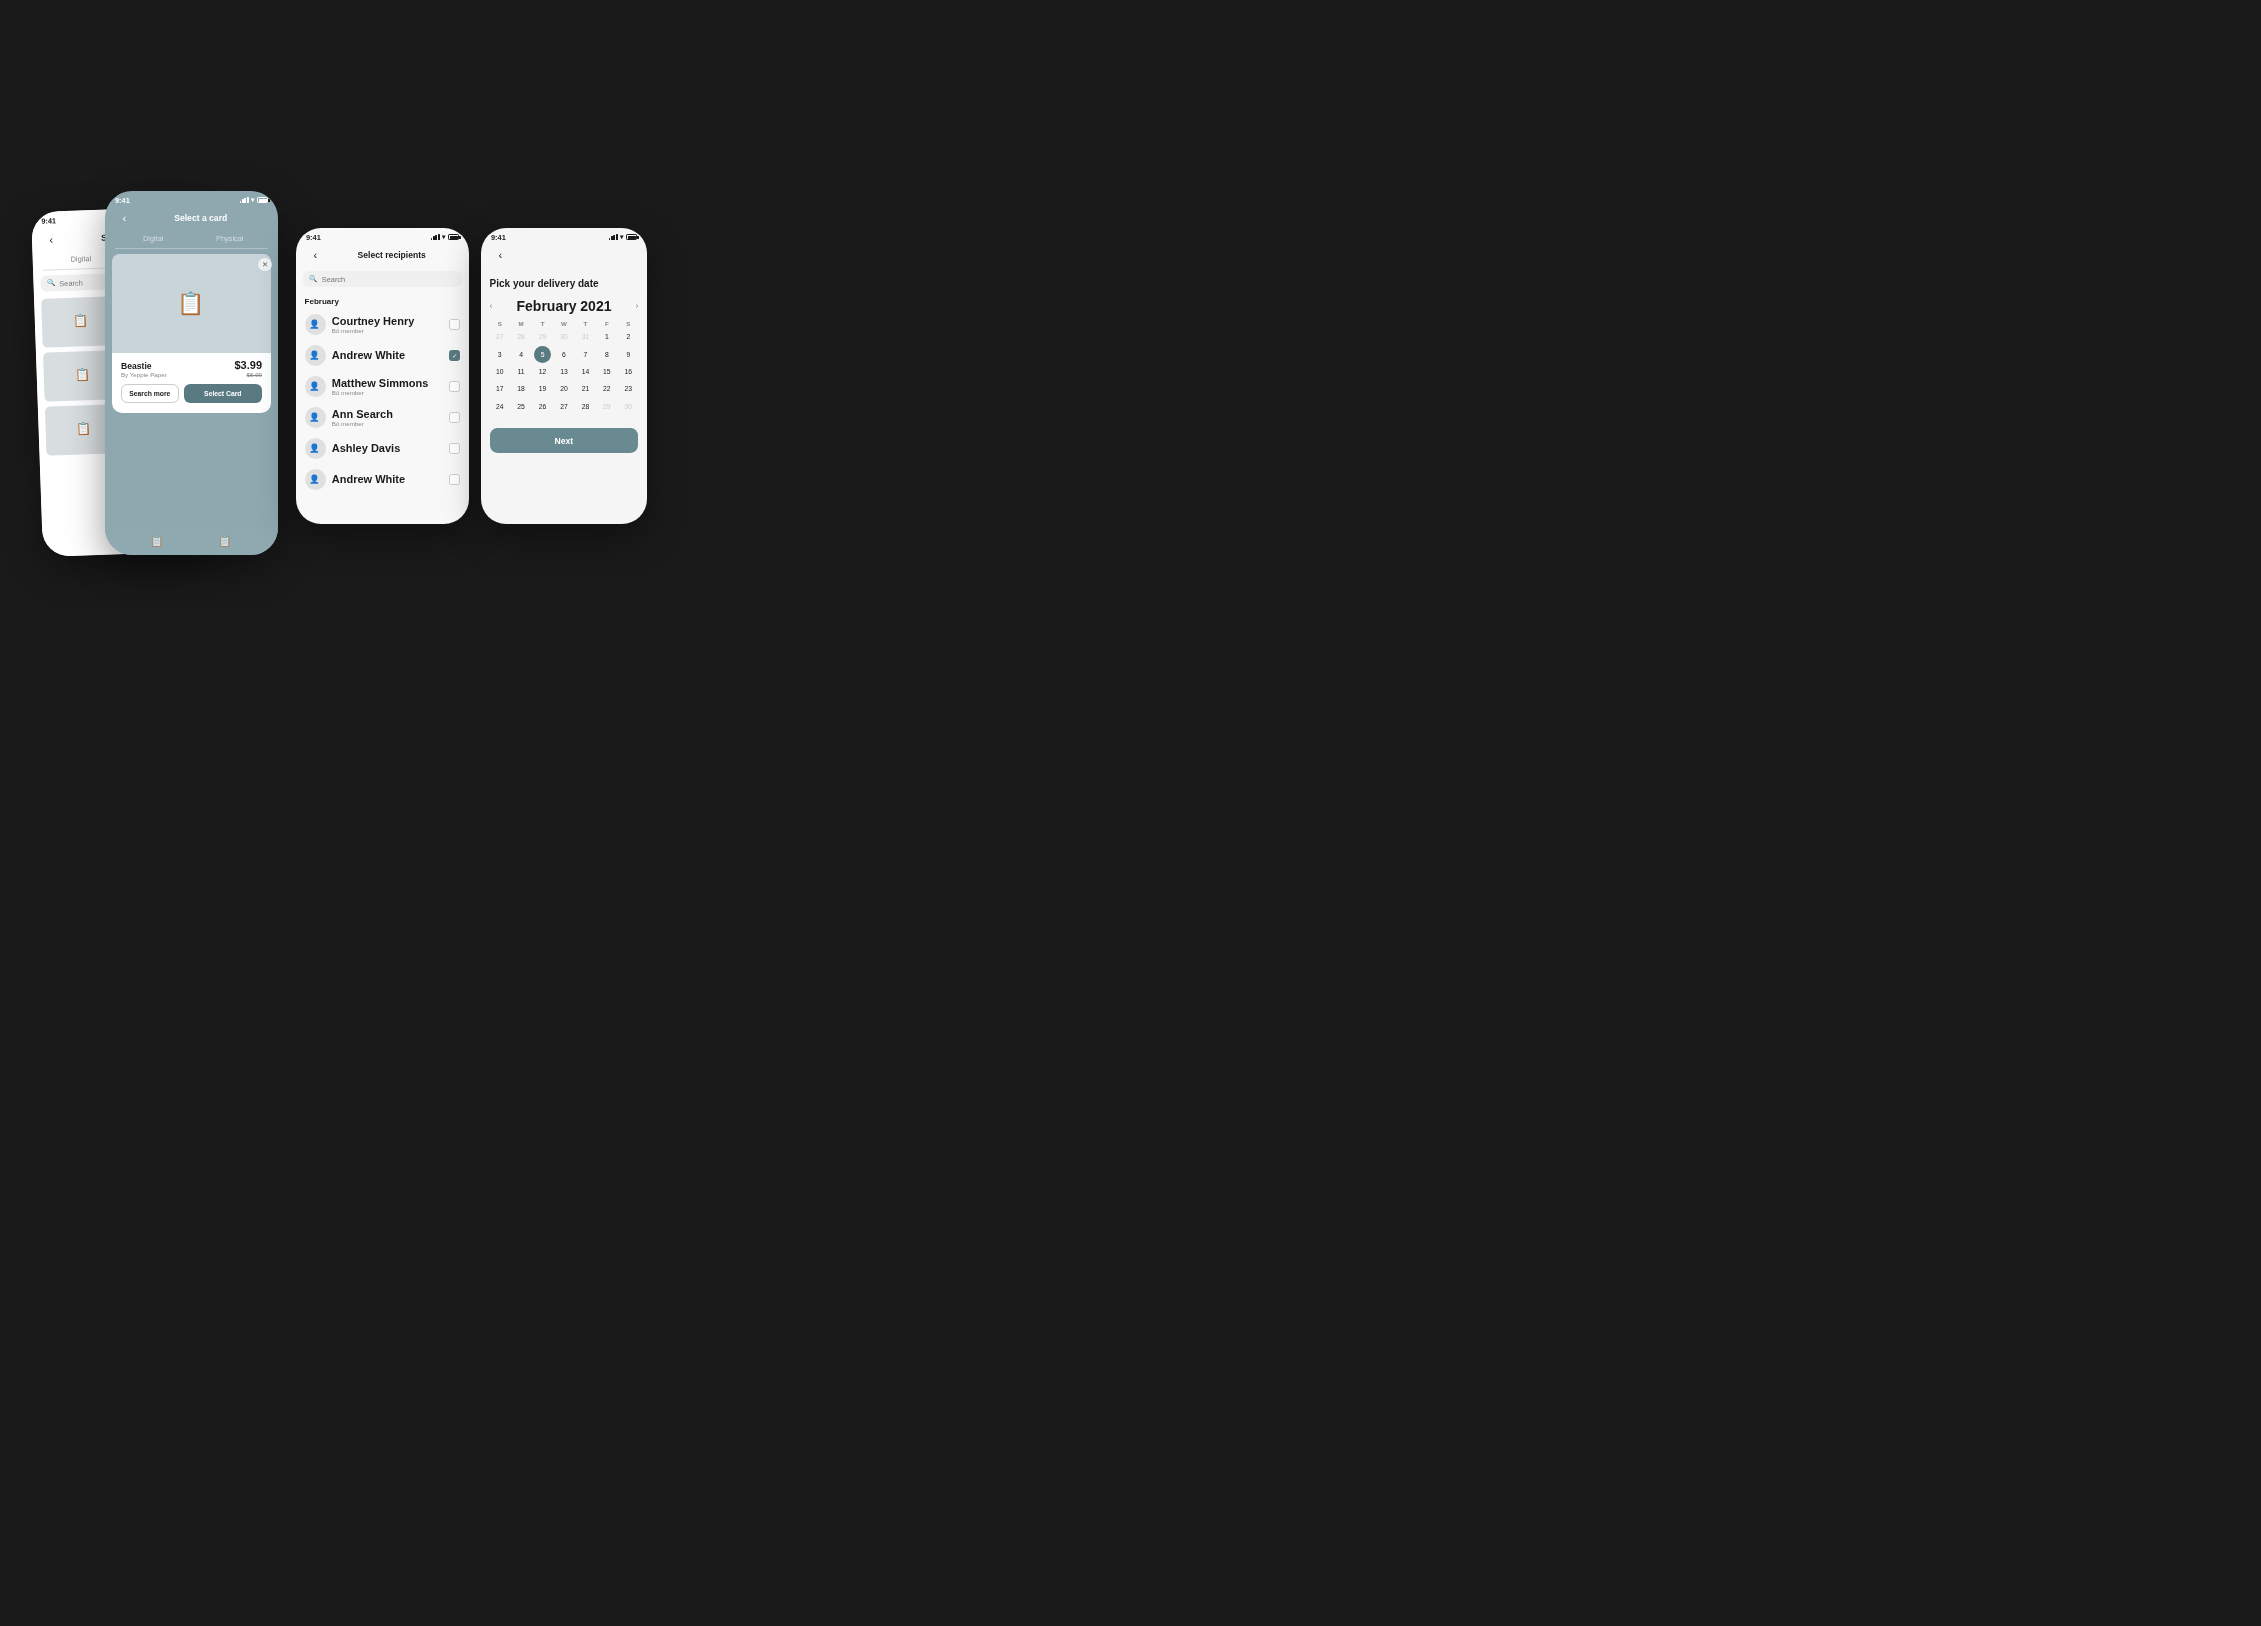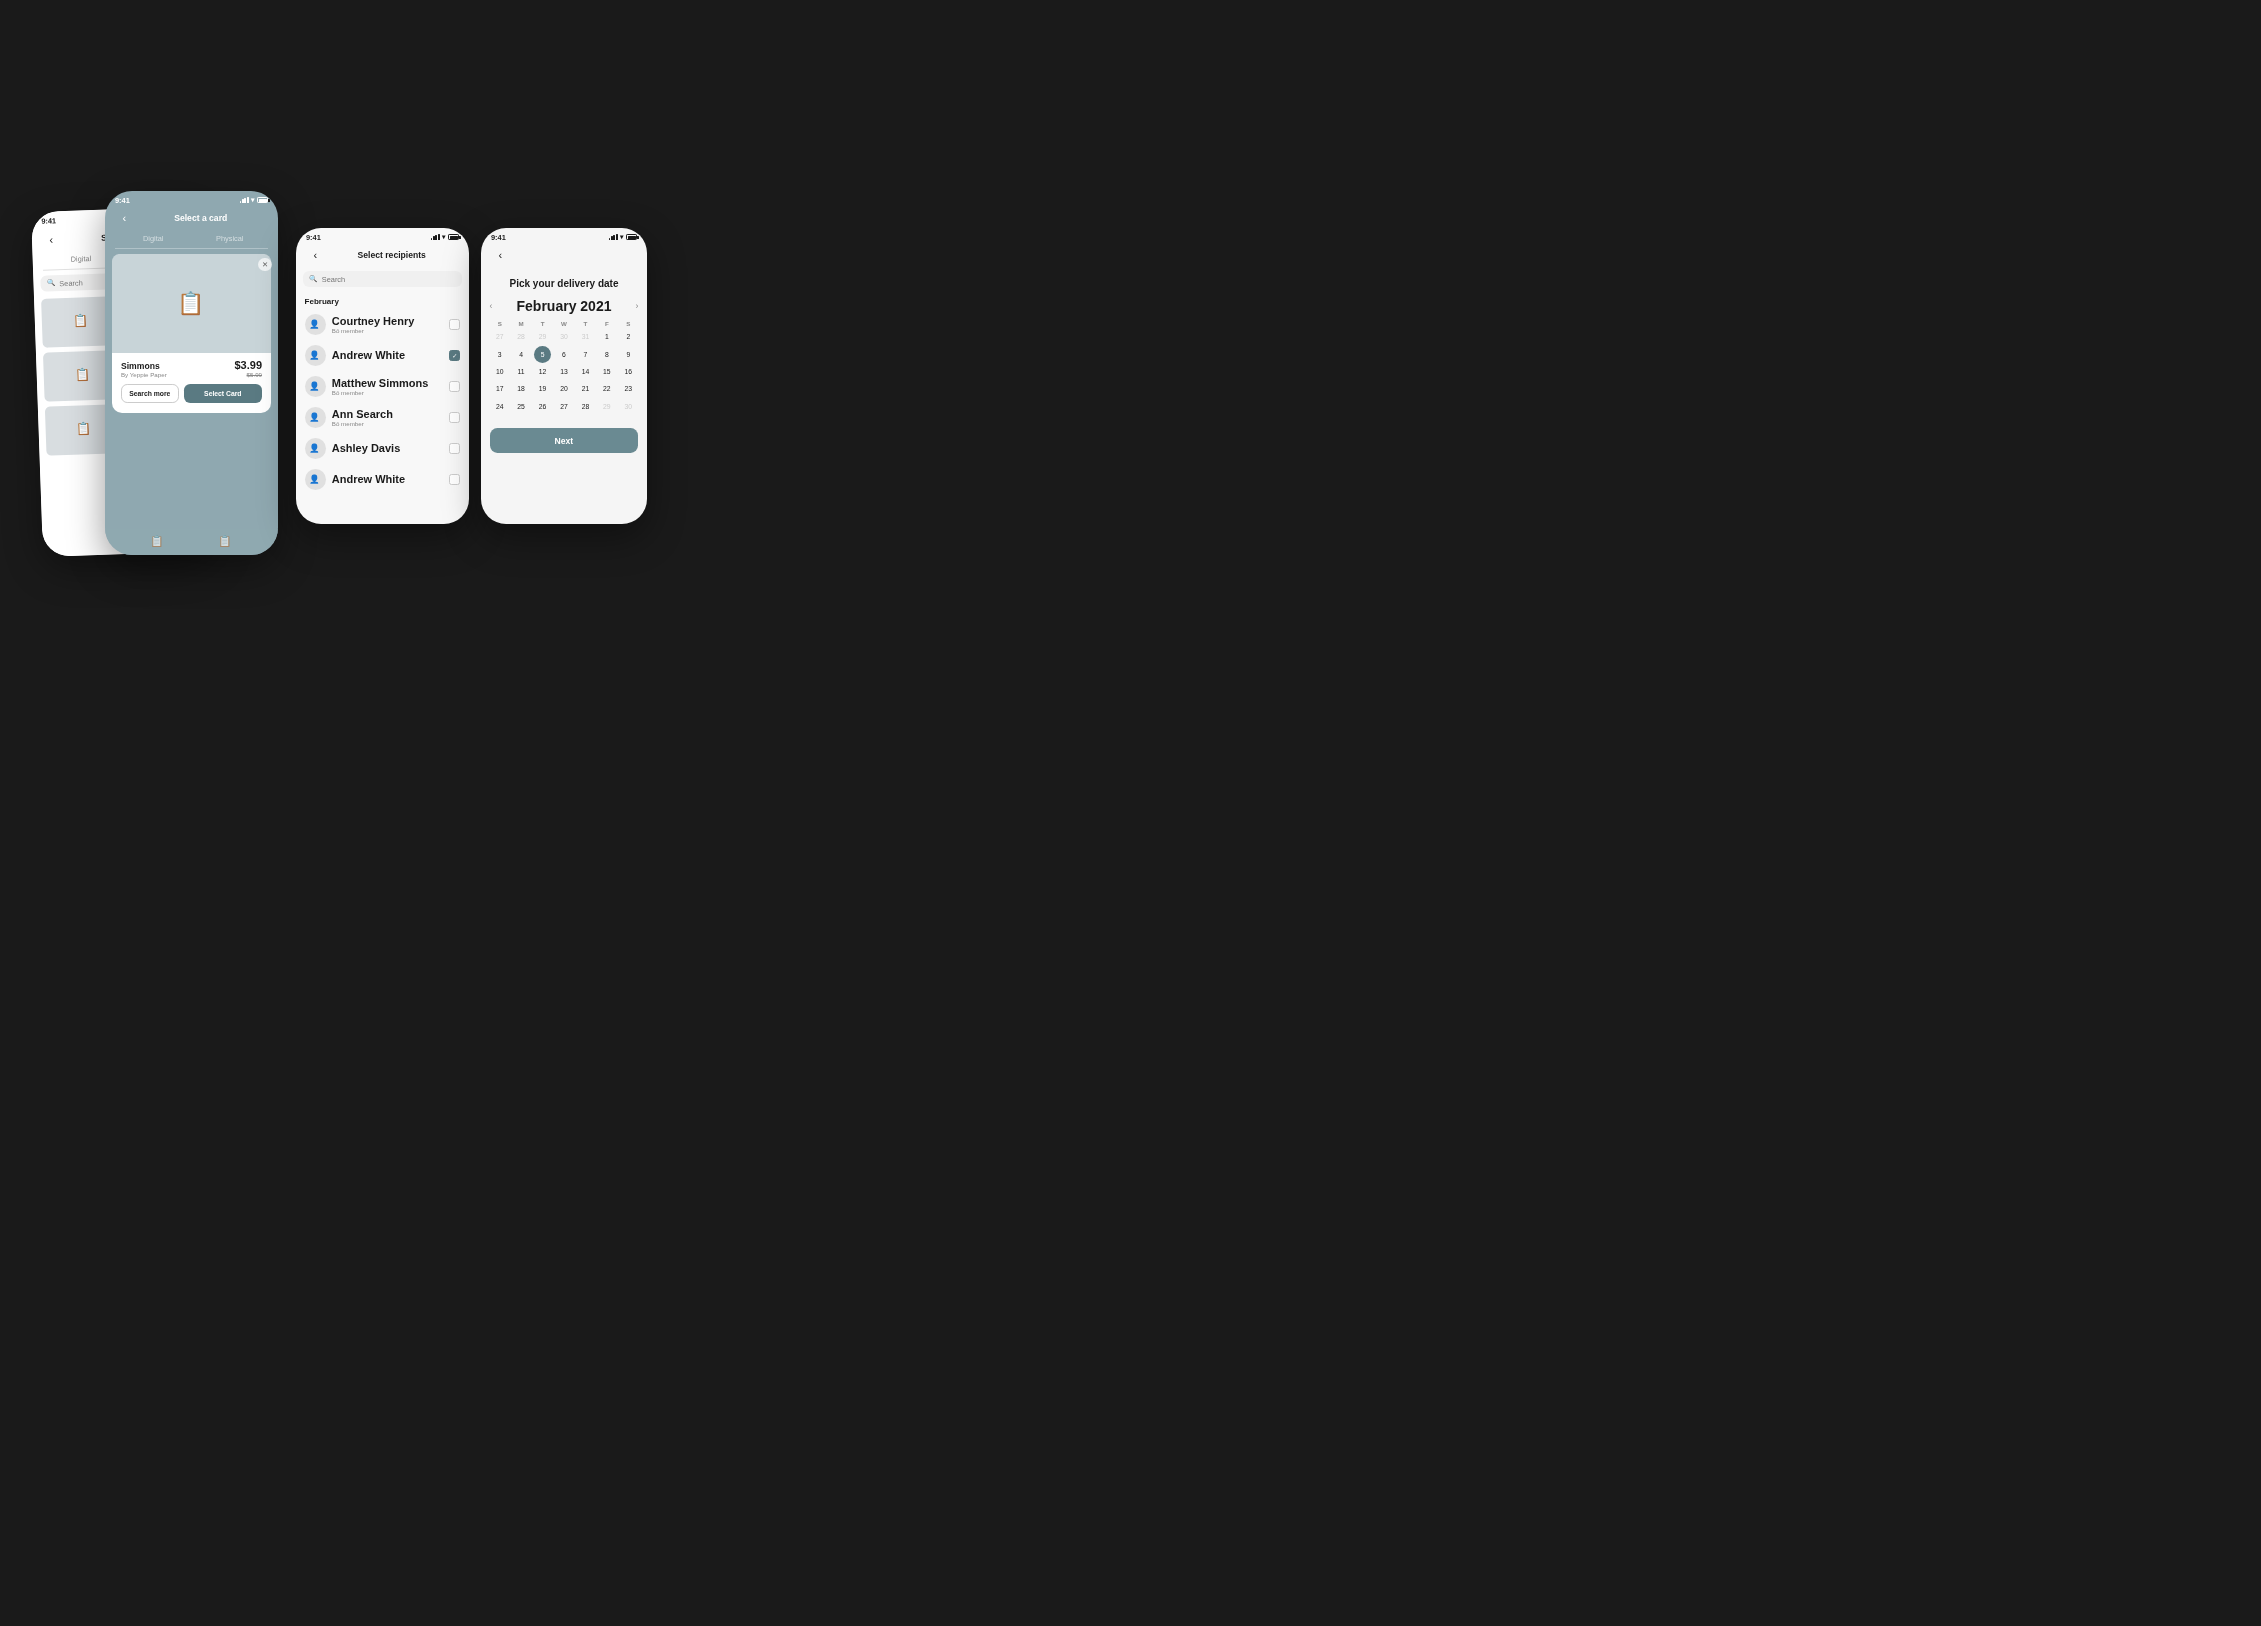--- a/index.html
+++ b/index.html
@@ -319,21 +319,21 @@
       display: flex;
       align-items: center;
       background: #f0f0f0;
       border-radius: 6.2px;
       padding: 3.7px 6.2px;
       gap: 3.7px;
     }
 
     
     .calendar-container { padding: 6.2px 8.6px; }
-    .calendar-title { font-size: 10px; font-weight: 700; color: #1a1a1a; text-align: center; padding: 6.2px 0 8.6px; }
+    .calendar-title { font-size: 10px; font-weight: 700; color: #1a1a1a; padding: 6.2px 0 8.6px; }
     .cal-nav { display: flex; align-items: center; justify-content: space-between; margin-bottom: 5px; }
     .cal-month { font-size: 14px; font-weight: 700; color: #1a1a1a; }
     .cal-arrow { font-size: 8.6px; color: #888; cursor: pointer; }
     .cal-grid { display: grid; grid-template-columns: repeat(7, 1fr); gap: 1.2px; text-align: center; }
     .cal-day-header { font-size: 6.2px; color: #888; font-weight: 600; padding: 1.2px 0; }
     .cal-day {
       font-size: 6.8px;
       color: #1a1a1a;
       padding: 3.1px 1.2px;
       border-radius: 50%;
@@ -450,21 +450,21 @@
 
     <div style="position:relative;">
       <div class="modal-close" style="position:absolute;right:6.2px;top:3.7px;z-index:10;background:rgba(255,255,255,0.7);border-radius:50%;width:13.6px;height:13.6px;display:flex;align-items:center;justify-content:center;font-size:7.4px;cursor:pointer;">✕</div>
 
       <div class="modal-card">
         <div class="card-preview">
           <span style="font-size:22px;color:#6a7e84;">📋</span>
         </div>
         <div class="card-info">
           <div style="display:flex;justify-content:space-between;align-items:baseline;">
-            <span class="card-name">Simmons</span>
+            <span class="card-name">Beastie</span>
             <span class="card-price">$3.99</span>
           </div>
           <div style="display:flex;justify-content:space-between;">
             <span class="card-brand">By Yeppie Paper</span>
             <span class="card-orig-price">$5.99</span>
           </div>
         </div>
         <div class="card-actions">
           <button class="btn-search-more">Search more</button>
           <button class="btn-select-card">Select Card</button>

